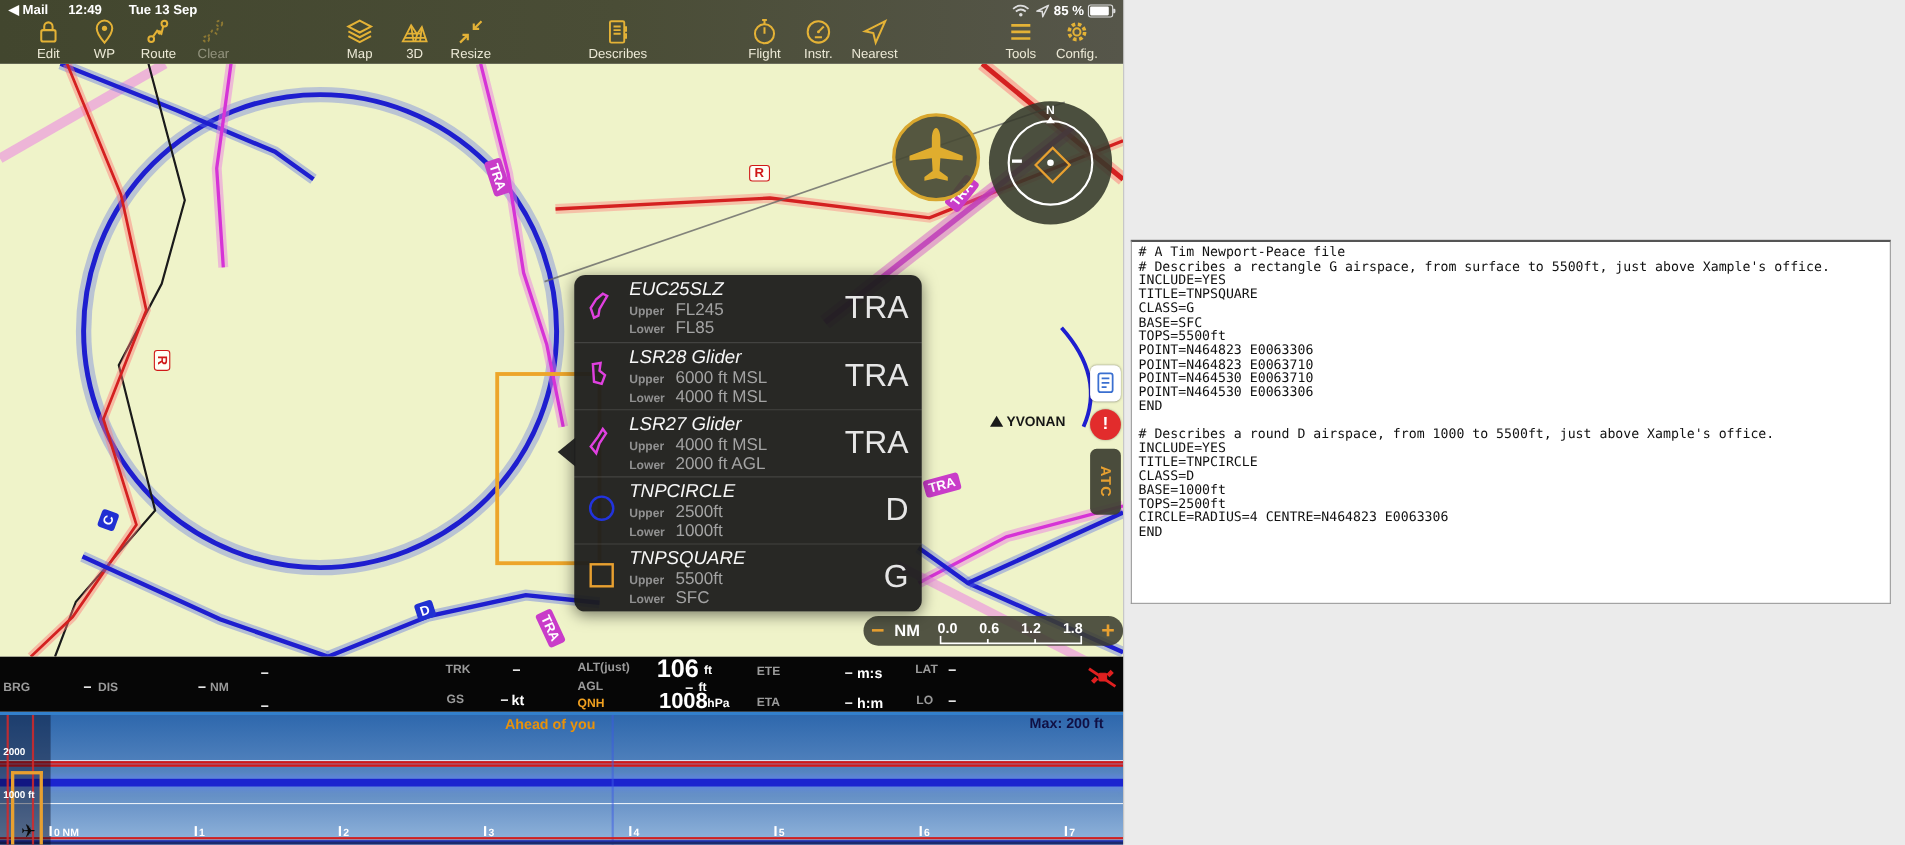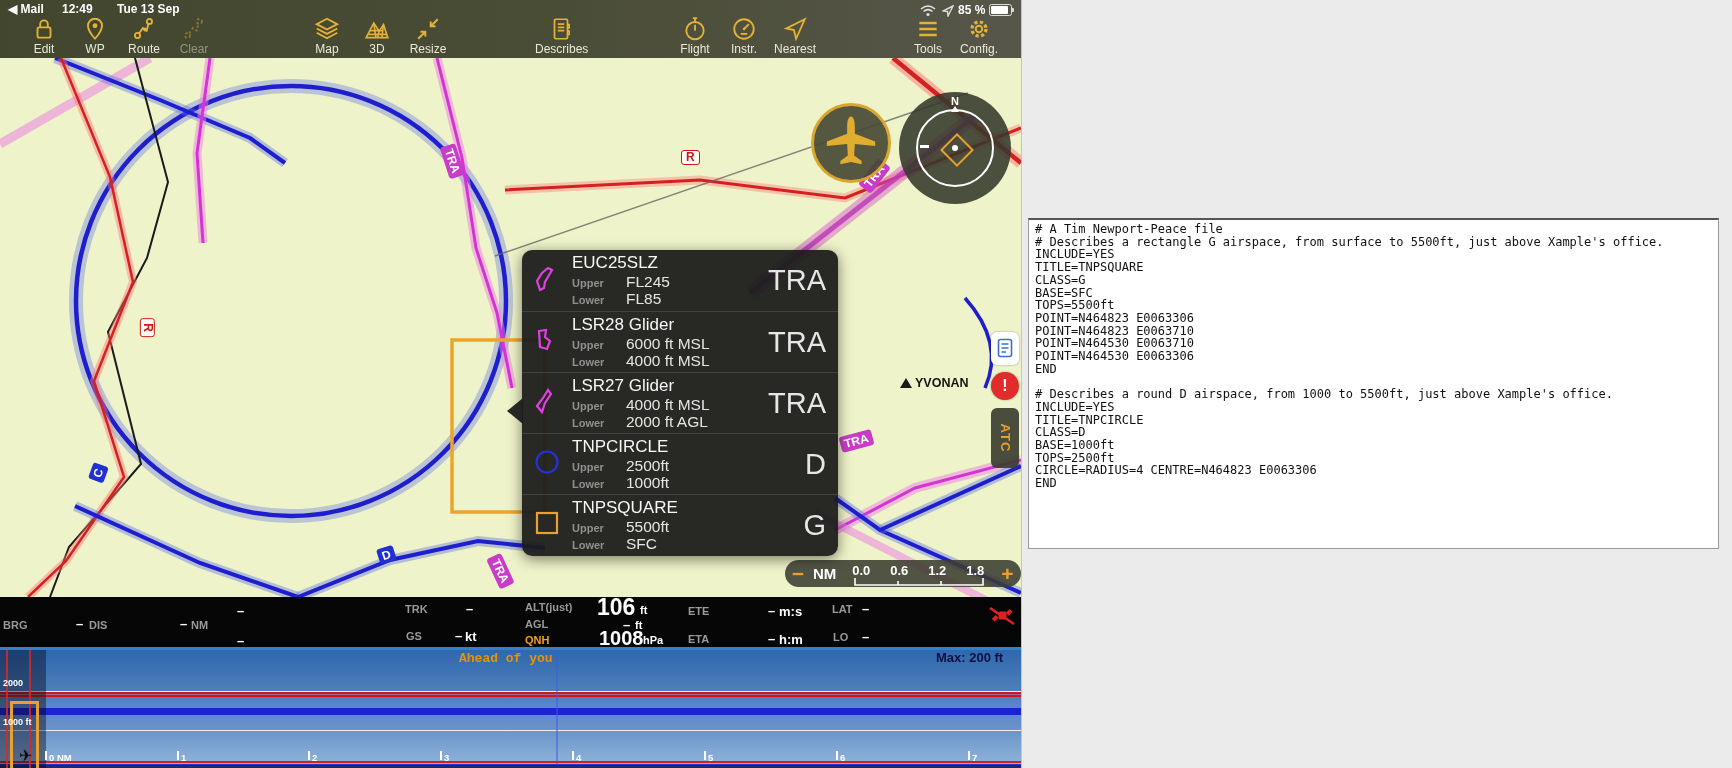--- a/index.html
+++ b/index.html
@@ -58,24 +58,24 @@
   
   .popup{position:absolute;left:522px;top:192px;width:316px;height:306px;background:rgba(28,28,28,.95);
          border-radius:10px;box-shadow:0 3px 14px rgba(0,0,0,.5);z-index:20;}
   .popup .tail{position:absolute;left:-15px;top:148px;width:0;height:0;border-top:13px solid transparent;
                border-bottom:13px solid transparent;border-right:16px solid rgba(28,28,28,.95);}
   .ap-row{height:61px;display:flex;align-items:center;padding:0 10px;box-sizing:border-box;
           border-top:1px solid rgba(255,255,255,.13);}
   .ap-row:first-of-type{border-top:none;}
   .ap-icon{width:40px;flex:0 0 40px;}
   .ap-mid{flex:1;}
-  .ap-name{color:#f7f7f7;font-size:17px;margin-bottom:1px;}
+  .ap-name{color:#f7f7f7;font-size:17px;margin-bottom:1px;font-style:italic;}
   .ap-lim{display:flex;align-items:baseline;line-height:15px;}
   .ap-lab{color:#909090;font-size:11px;font-weight:bold;width:42px;}
-  .ap-val{color:#e5e5e5;font-size:15.5px;margin-left:12px;}
+  .ap-val{color:#a3a3a3;font-size:15.5px;}
   .ap-class{color:#e6e6e6;font-size:29px;padding-right:2px;}
   
   .instr{position:absolute;left:0;top:597px;width:1021px;height:50px;background:#060606;z-index:10;}
   .il{position:absolute;color:#9a9a9a;font-size:11px;font-weight:bold;}
   .il.orange{color:#f0a020;}
   .iv{position:absolute;color:#fff;font-weight:bold;font-size:13px;}
   .iv.big{font-size:23px;}
   .iv.med{font-size:20px;}
   .iv.unit{font-size:11px;}
   
@@ -89,21 +89,21 @@
   .p-blueband{position:absolute;left:0;width:1021px;top:58px;height:7px;background:#1b24cf;
               box-shadow:0 0 6px 2px rgba(100,130,255,.55);}
   .p-altlab{position:absolute;color:#fff;font-size:9px;font-weight:bold;}
   .p-vline{position:absolute;top:0;height:121px;}
   .p-redline{position:absolute;left:0;width:1021px;top:111px;height:2px;background:#d02020;}
   .p-terrain{position:absolute;left:0;width:1021px;top:114px;height:7px;background:#1b2a6e;border-top:1px solid #2233cc;}
   .p-orange{position:absolute;left:10px;top:51px;width:29px;height:70px;border:3px solid #e8a030;border-bottom:none;box-sizing:border-box;}
   .ptick{position:absolute;top:101px;color:#fff;font-size:9.5px;font-weight:bold;}
   .ptick i{position:absolute;left:0;top:0;width:1.5px;height:9px;background:#fff;display:block;}
   .ptick span{position:absolute;left:4px;top:1px;white-space:nowrap;}
-  .p-ahead{position:absolute;left:459px;top:1px;color:#e8920a;font-size:13px;font-weight:bold;font-family:Liberation Mono, monospace;}
+  .p-ahead{position:absolute;left:459px;top:1px;color:#e8920a;font-size:13px;font-weight:bold;}
   .p-max{position:absolute;left:936px;top:0px;color:#101044;font-size:13px;font-weight:bold;}
   .p-plane{position:absolute;left:19px;top:96px;color:#0a0a0a;font-size:16px;}
   
   #app-right{position:absolute;left:1021px;top:0;width:711px;height:768px;background:#ebebeb;border-left:1px solid #c4c4c4;box-sizing:border-box;}
   .editor{position:absolute;left:6px;top:218px;width:691px;height:331px;background:#fff;
           border:1px solid #999;border-top:2px solid #555;box-sizing:border-box;padding:3px 6px;
           font-family:"DejaVu Sans Mono",monospace;font-size:12px;line-height:12.7px;color:#111;
           white-space:pre;overflow:hidden;margin:0;}
 </style>
 </head>

